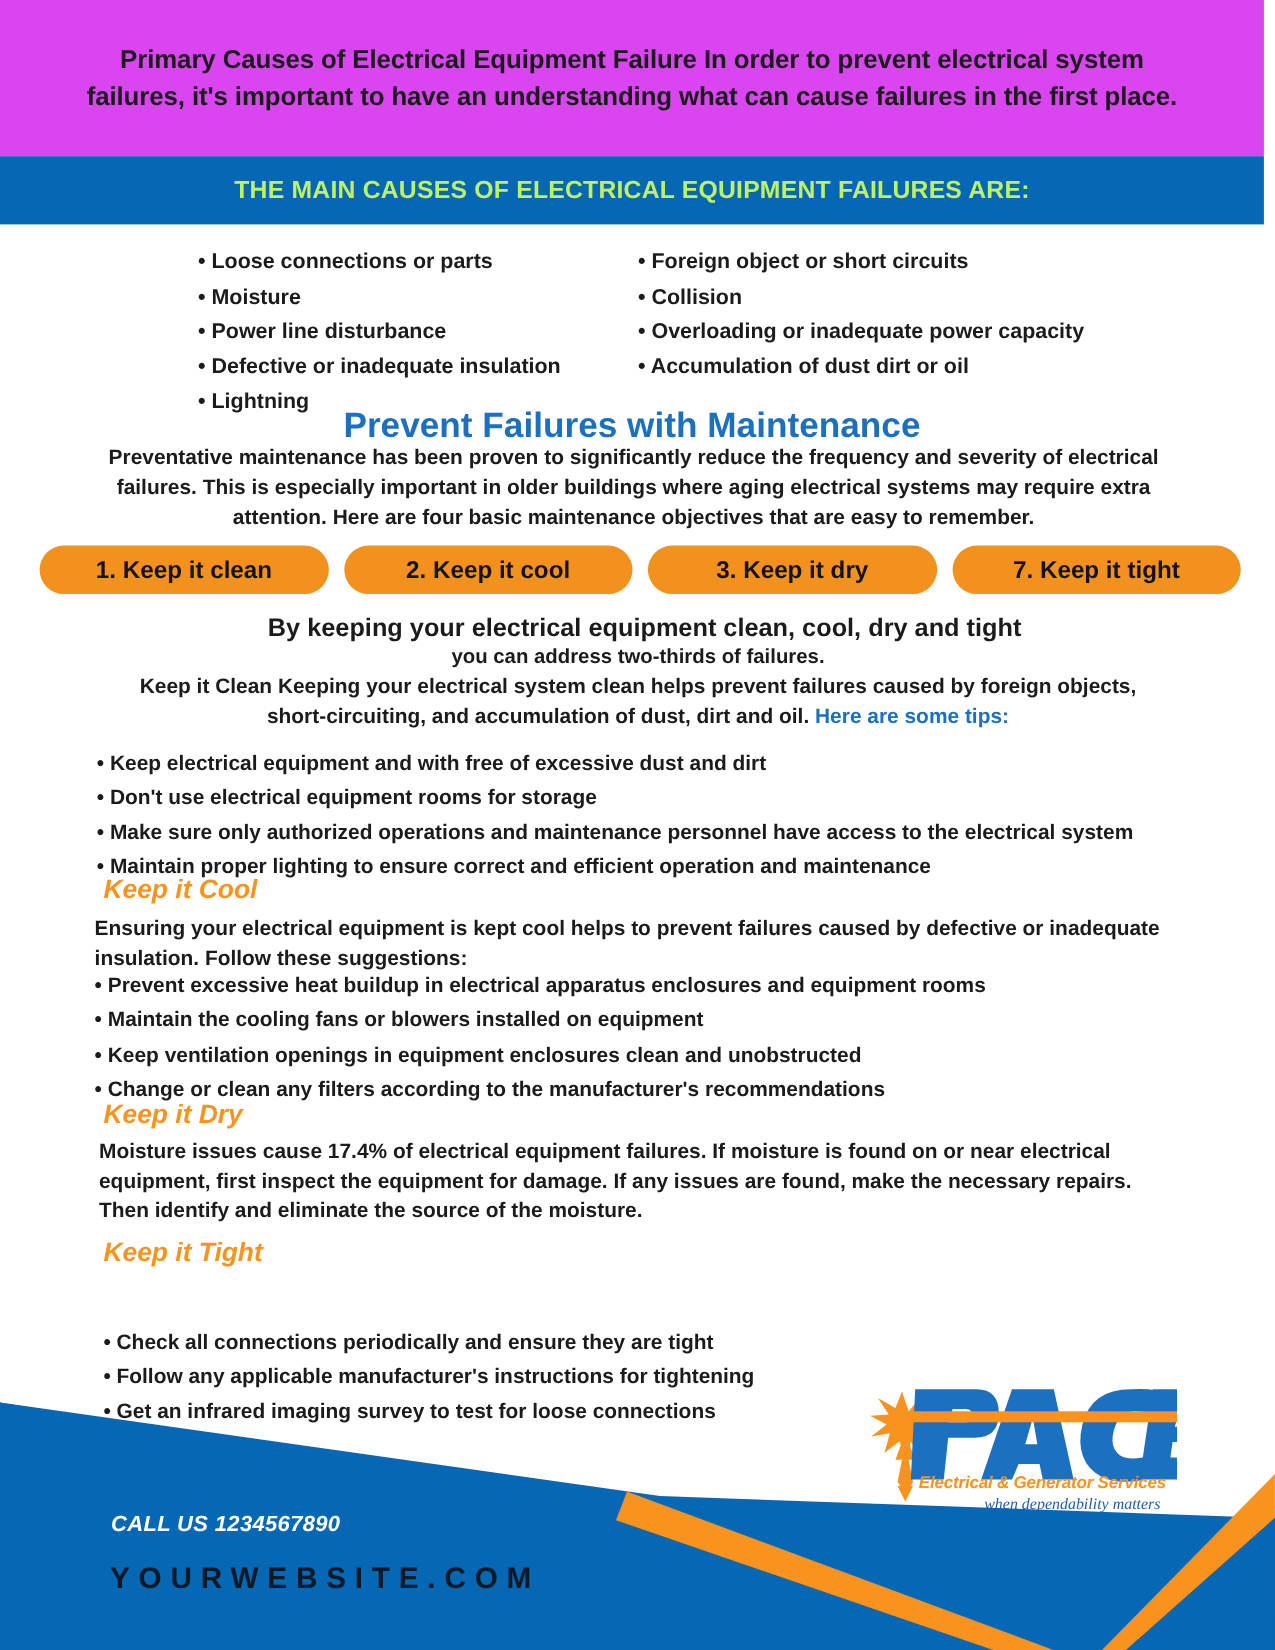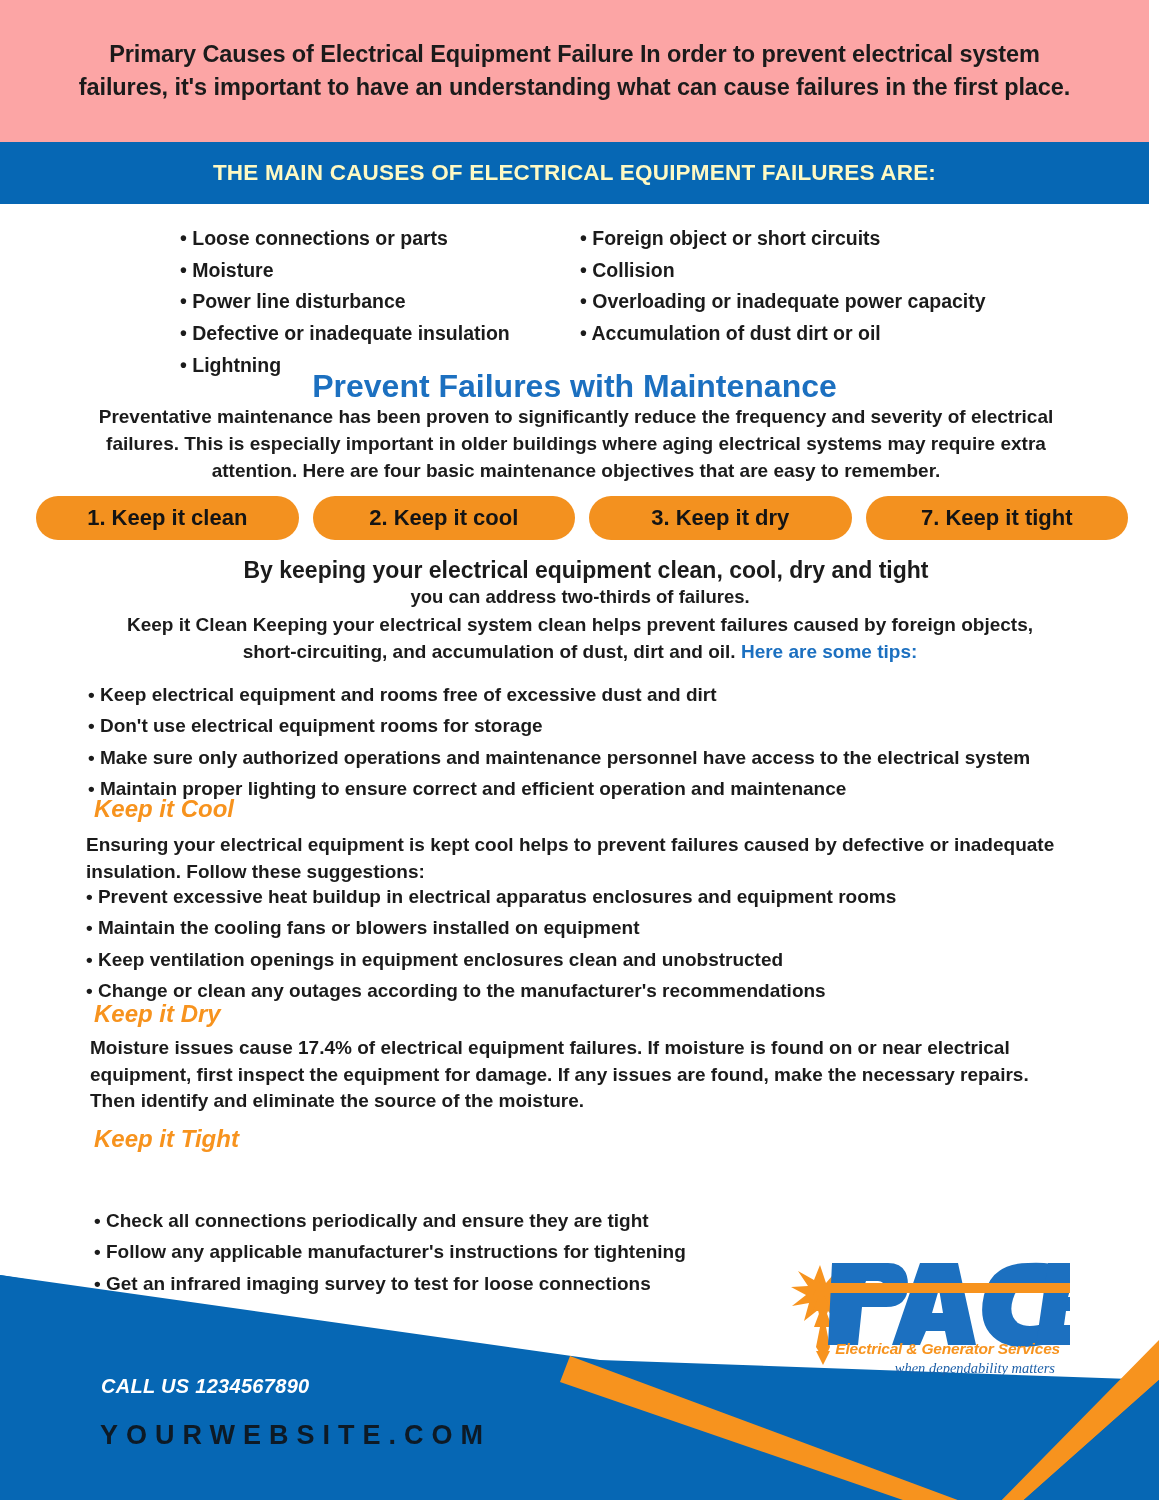--- a/index.html
+++ b/index.html
@@ -18,21 +18,21 @@
     overflow: hidden;
   }
 
   
   .header-band {
     position: absolute;
     left: 0;
     top: 0;
     width: 1149px;
     height: 142px;
-    background: #fca5a5;
+    background: #d946ef;
     display: flex;
     align-items: center;
     justify-content: center;
     box-sizing: border-box;
     padding: 0 62px;
   }
   .header-title {
     font-size: 23.5px;
     font-weight: bold;
     color: #1b1b1b;
@@ -49,21 +49,21 @@
     width: 1149px;
     height: 62px;
     background: #0667B4;
     display: flex;
     align-items: center;
     justify-content: center;
   }
   .blue-band-title {
     font-size: 22.5px;
     font-weight: bold;
-    color: #fef9c3;
+    color: #bef264;
     letter-spacing: 0.2px;
     text-align: center;
   }
 
   
   .causes {
     position: absolute;
     left: 180px;
     top: 226px;
     width: 900px;
@@ -308,33 +308,33 @@
     <div class="pill">2. Keep it cool</div>
     <div class="pill">3. Keep it dry</div>
     <div class="pill">7. Keep it tight</div>
   </div>
 
   <div class="clean-lead">By keeping your electrical equipment clean, cool, dry and tight</div>
   <div class="clean-sub">you can address two-thirds of failures.</div>
   <div class="clean-para"><span>Keep it Clean Keeping your electrical system clean helps prevent failures caused by foreign objects, short-circuiting, and accumulation of dust, dirt and oil. </span><span class="tips-accent">Here are some tips:</span></div>
 
   <div class="bullets clean-bullets">
-    <div class="bullet">• Keep electrical equipment and rooms free of excessive dust and dirt</div>
+    <div class="bullet">• Keep electrical equipment and with free of excessive dust and dirt</div>
     <div class="bullet">• Don't use electrical equipment rooms for storage</div>
     <div class="bullet">• Make sure only authorized operations and maintenance personnel have access to the electrical system</div>
     <div class="bullet">• Maintain proper lighting to ensure correct and efficient operation and maintenance</div>
   </div>
 
   <div class="sect-head cool-head">Keep it Cool</div>
   <div class="sect-para cool-para">Ensuring your electrical equipment is kept cool helps to prevent failures caused by defective or inadequate insulation. Follow these suggestions:</div>
   <div class="bullets cool-bullets">
     <div class="bullet">• Prevent excessive heat buildup in electrical apparatus enclosures and equipment rooms</div>
     <div class="bullet">• Maintain the cooling fans or blowers installed on equipment</div>
     <div class="bullet">• Keep ventilation openings in equipment enclosures clean and unobstructed</div>
-    <div class="bullet">• Change or clean any outages according to the manufacturer's recommendations</div>
+    <div class="bullet">• Change or clean any filters according to the manufacturer's recommendations</div>
   </div>
 
   <div class="sect-head dry-head">Keep it Dry</div>
   <div class="sect-para dry-para">Moisture issues cause 17.4% of electrical equipment failures. If moisture is found on or near electrical equipment, first inspect the equipment for damage. If any issues are found, make the necessary repairs. Then identify and eliminate the source of the moisture.</div>
 
   <div class="sect-head tight-head">Keep it Tight</div>
   <div class="bullets tight-bullets">
     <div class="bullet">• Check all connections periodically and ensure they are tight</div>
     <div class="bullet">• Follow any applicable manufacturer's instructions for tightening</div>
     <div class="bullet">• Get an infrared imaging survey to test for loose connections</div>

